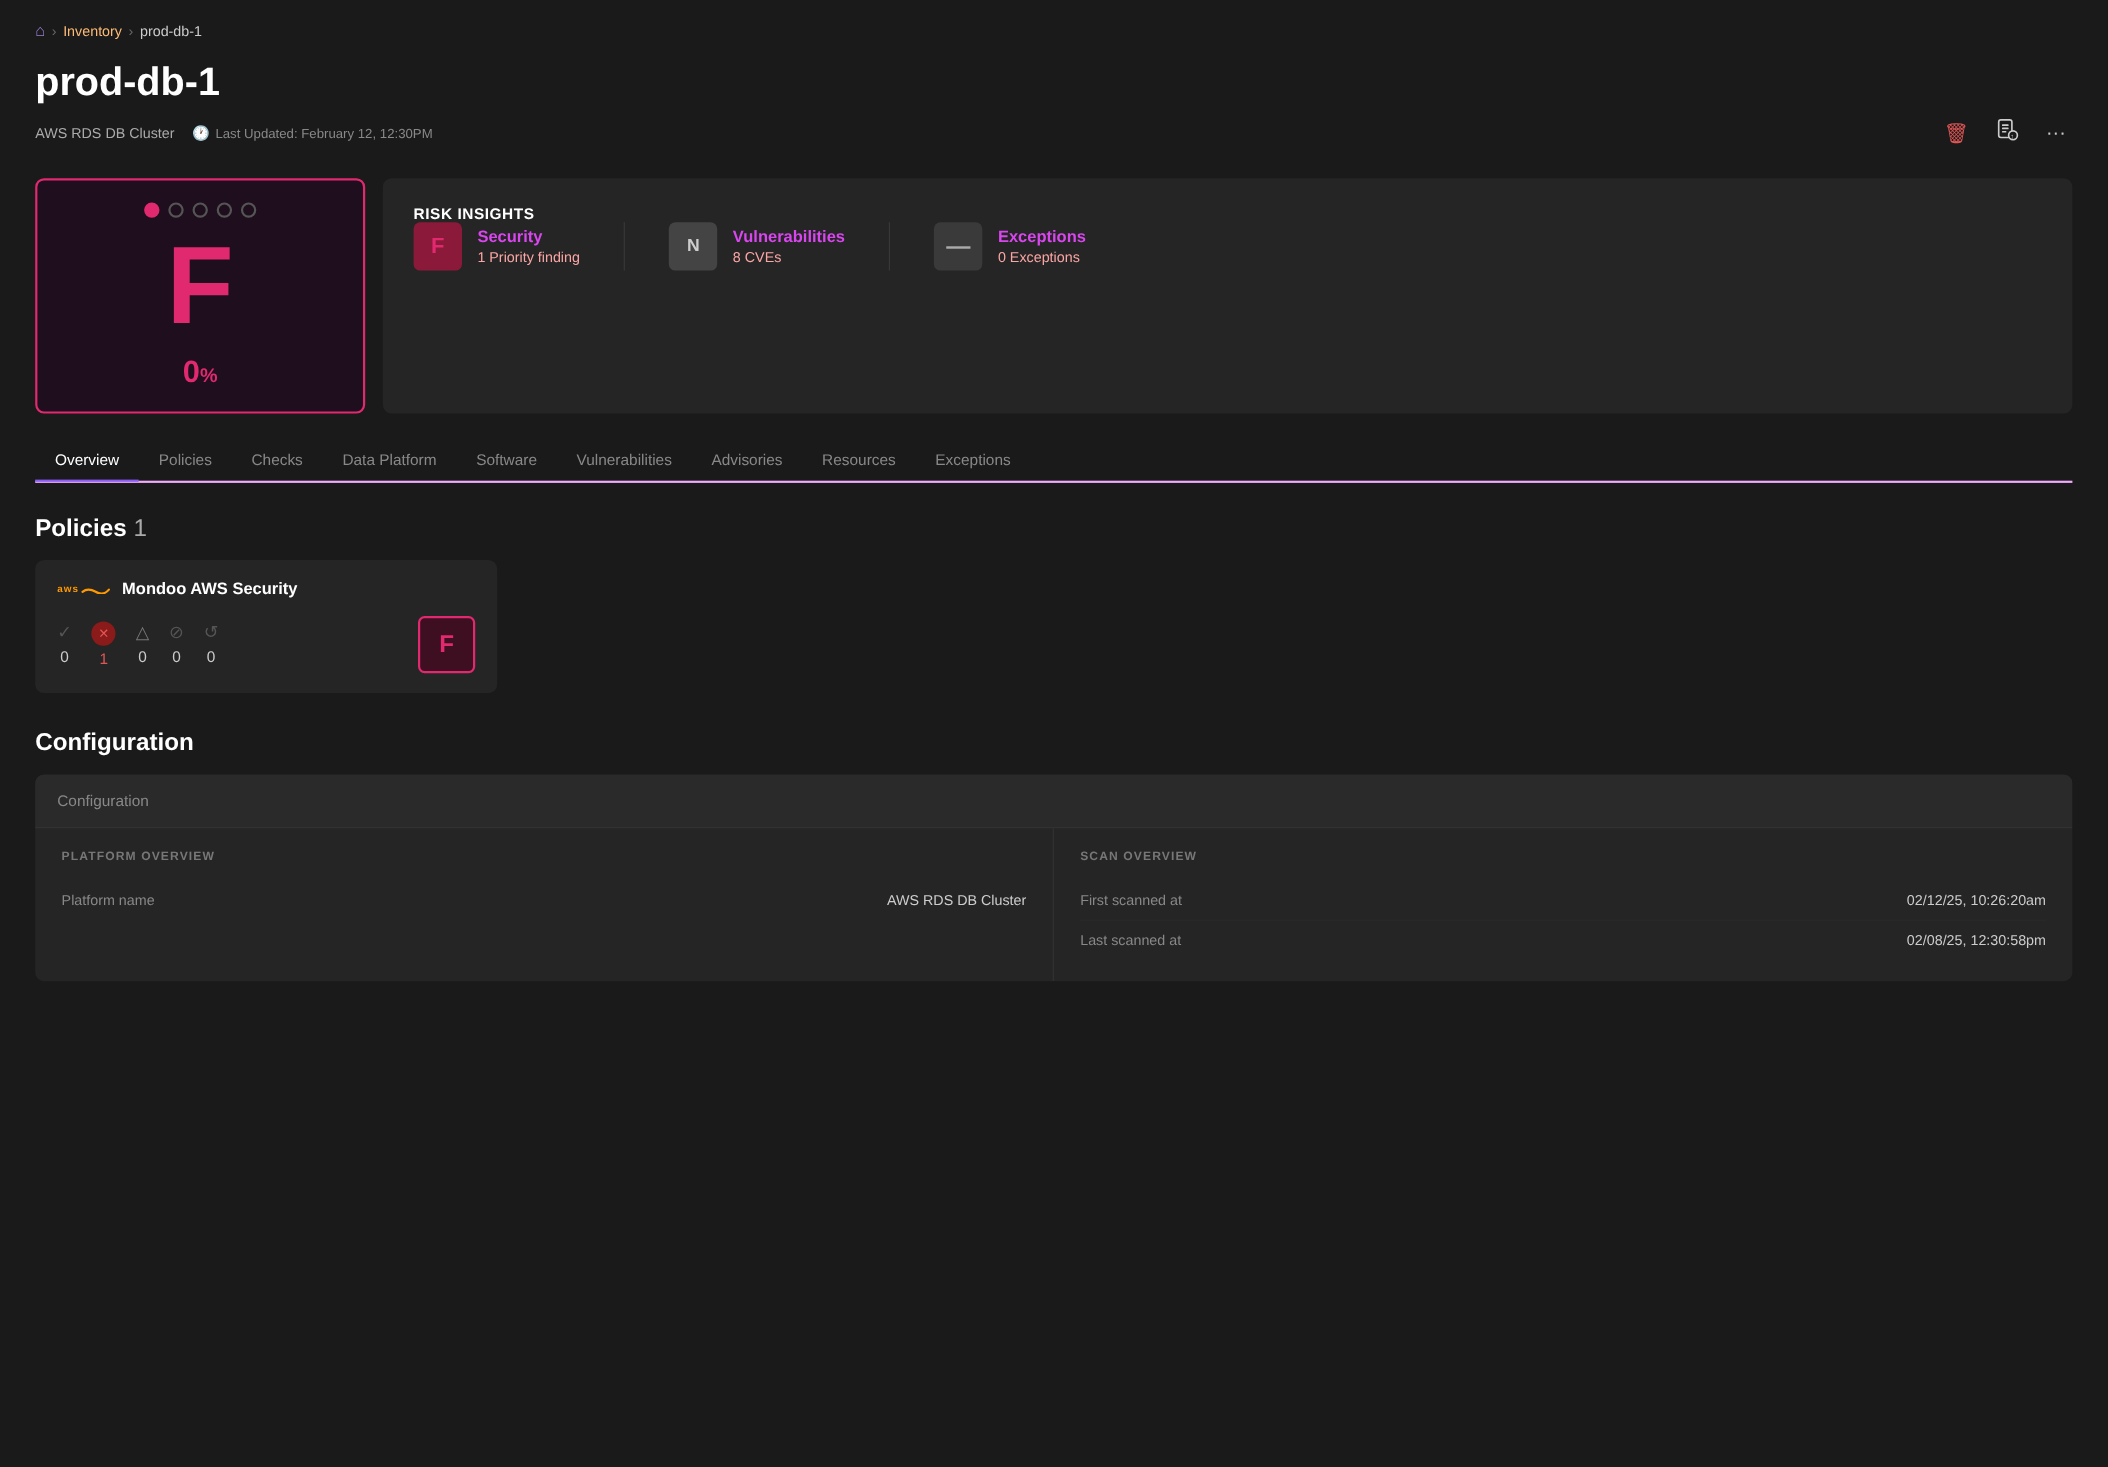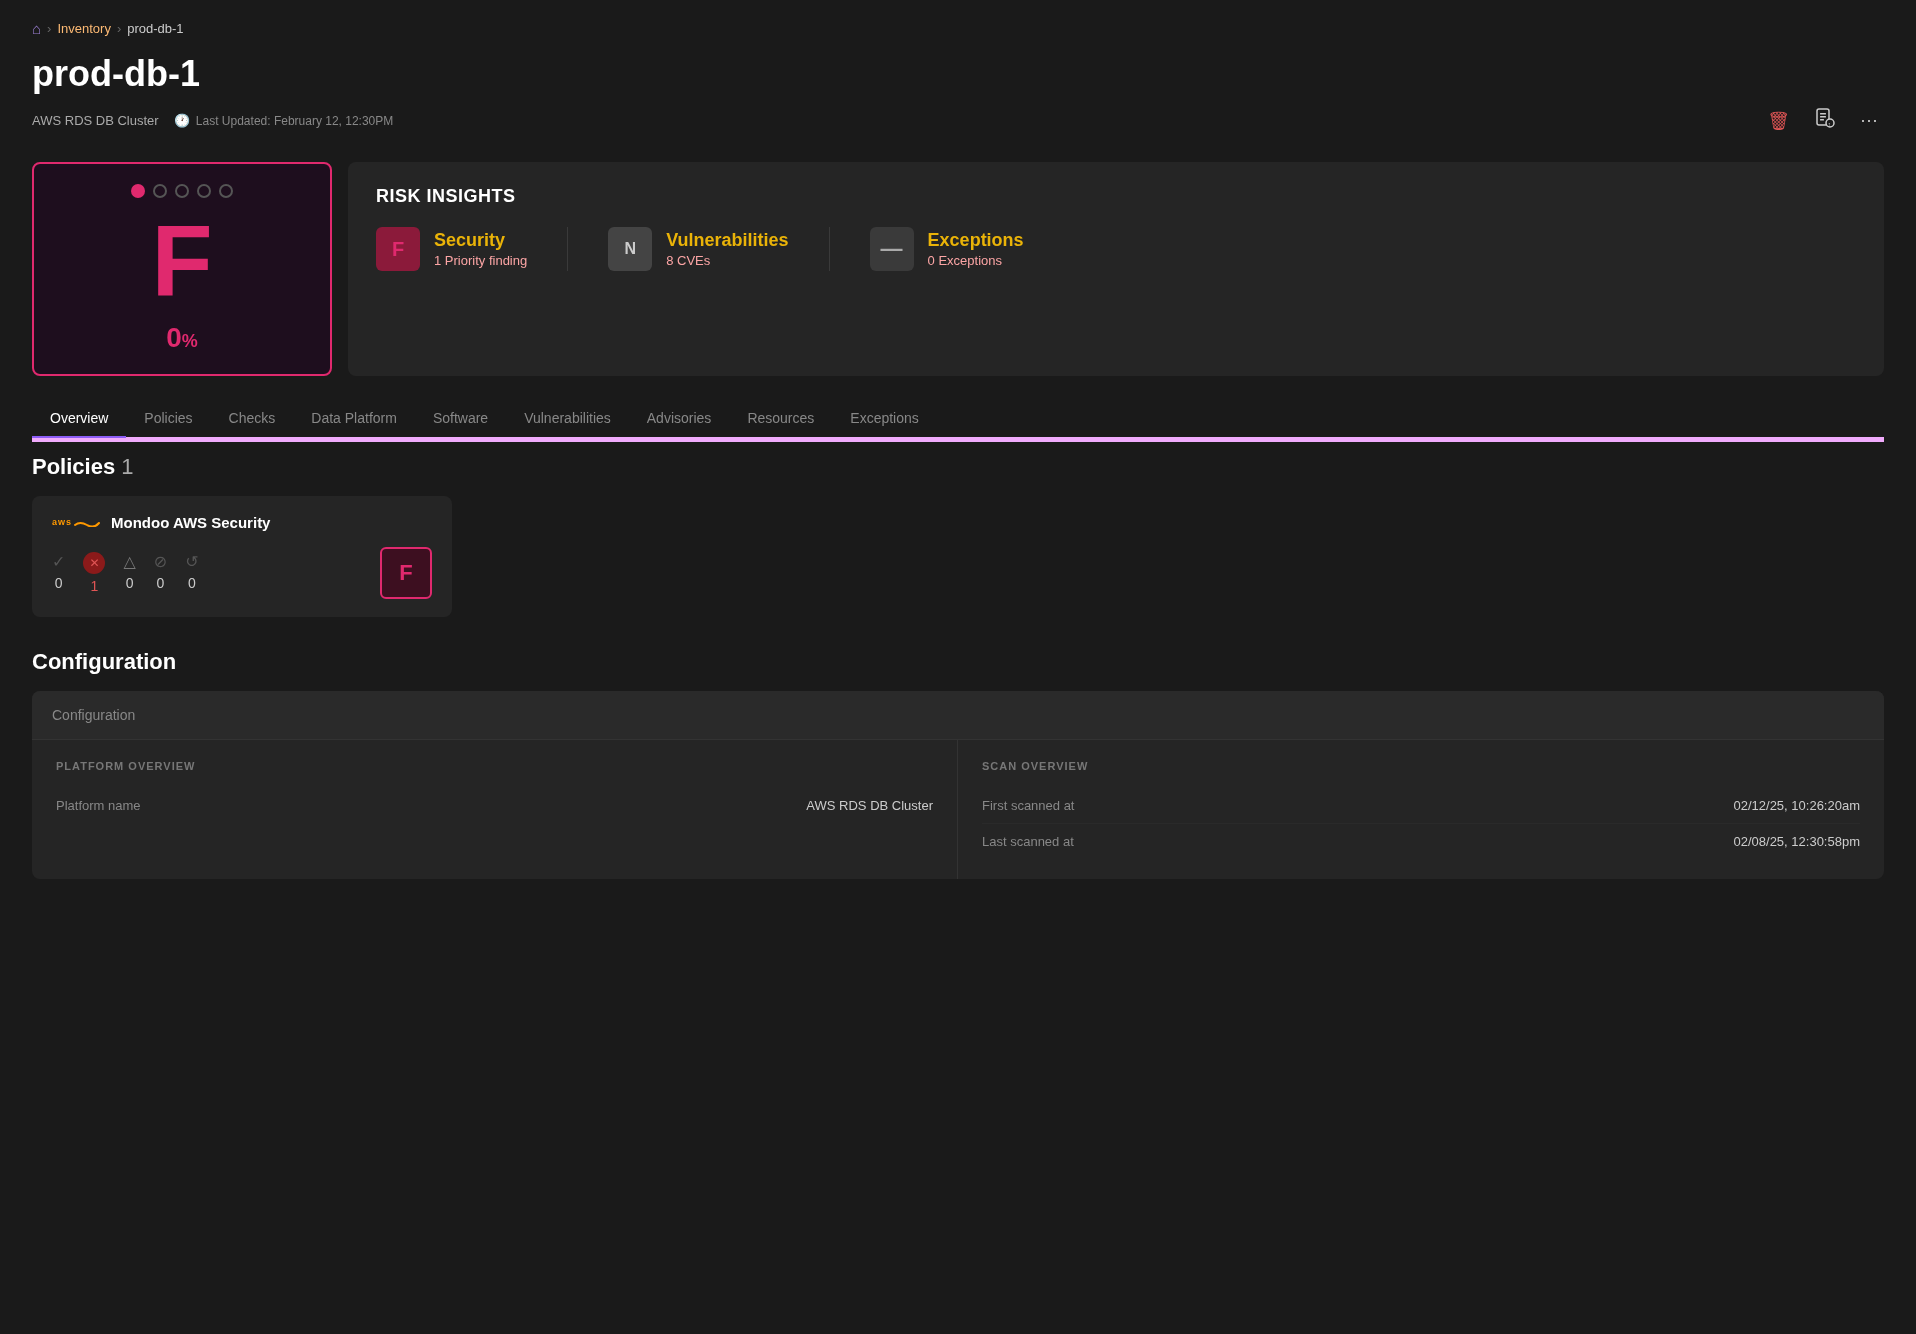--- a/index.html
+++ b/index.html
@@ -124,24 +124,23 @@
     .score-pct .pct-sym { font-size: 18px; }
 
     
     .risk-card {
       background: #252525;
       border-radius: 8px;
       padding: 24px 28px;
       flex: 1;
     }
     .risk-title {
-      font-size: 18px;
+      font-size: 14px;
       font-weight: 700;
       color: #fff;
-      margin-bottom: 20px;
       letter-spacing: 0.5px;
     }
     .risk-items {
       display: flex;
       gap: 40px;
     }
     .risk-item {
       display: flex;
       align-items: center;
       gap: 14px;
@@ -153,34 +152,34 @@
       display: flex;
       align-items: center;
       justify-content: center;
       font-size: 20px;
       font-weight: 800;
     }
     .risk-badge.f { background: #8b1a3a; color: #e0296e; }
     .risk-badge.n { background: #444; color: #ccc; font-size: 16px; }
     .risk-badge.dash { background: #3a3a3a; color: #aaa; font-size: 22px; }
     .risk-info { display: flex; flex-direction: column; gap: 2px; }
-    .risk-label { font-weight: 600; color: #eab308; font-size: 18px; }
+    .risk-label { font-weight: 600; color: #d946ef; font-size: 15px; }
     .risk-sub { color: #fca5a5; font-size: 13px; }
     .risk-divider {
       width: 1px;
       background: #3a3a3a;
       align-self: stretch;
     }
 
     
     .tabs {
       display: flex;
       gap: 0;
-      border-bottom: 5px solid #f0abfc;
-      margin-bottom: 12px;
+      border-bottom: 2px solid #f0abfc;
+      margin-bottom: 28px;
     }
     .tab {
       padding: 10px 18px;
       color: #888;
       cursor: pointer;
       font-size: 14px;
       border-bottom: 2px solid transparent;
       margin-bottom: -1px;
       transition: color 0.2s;
     }

